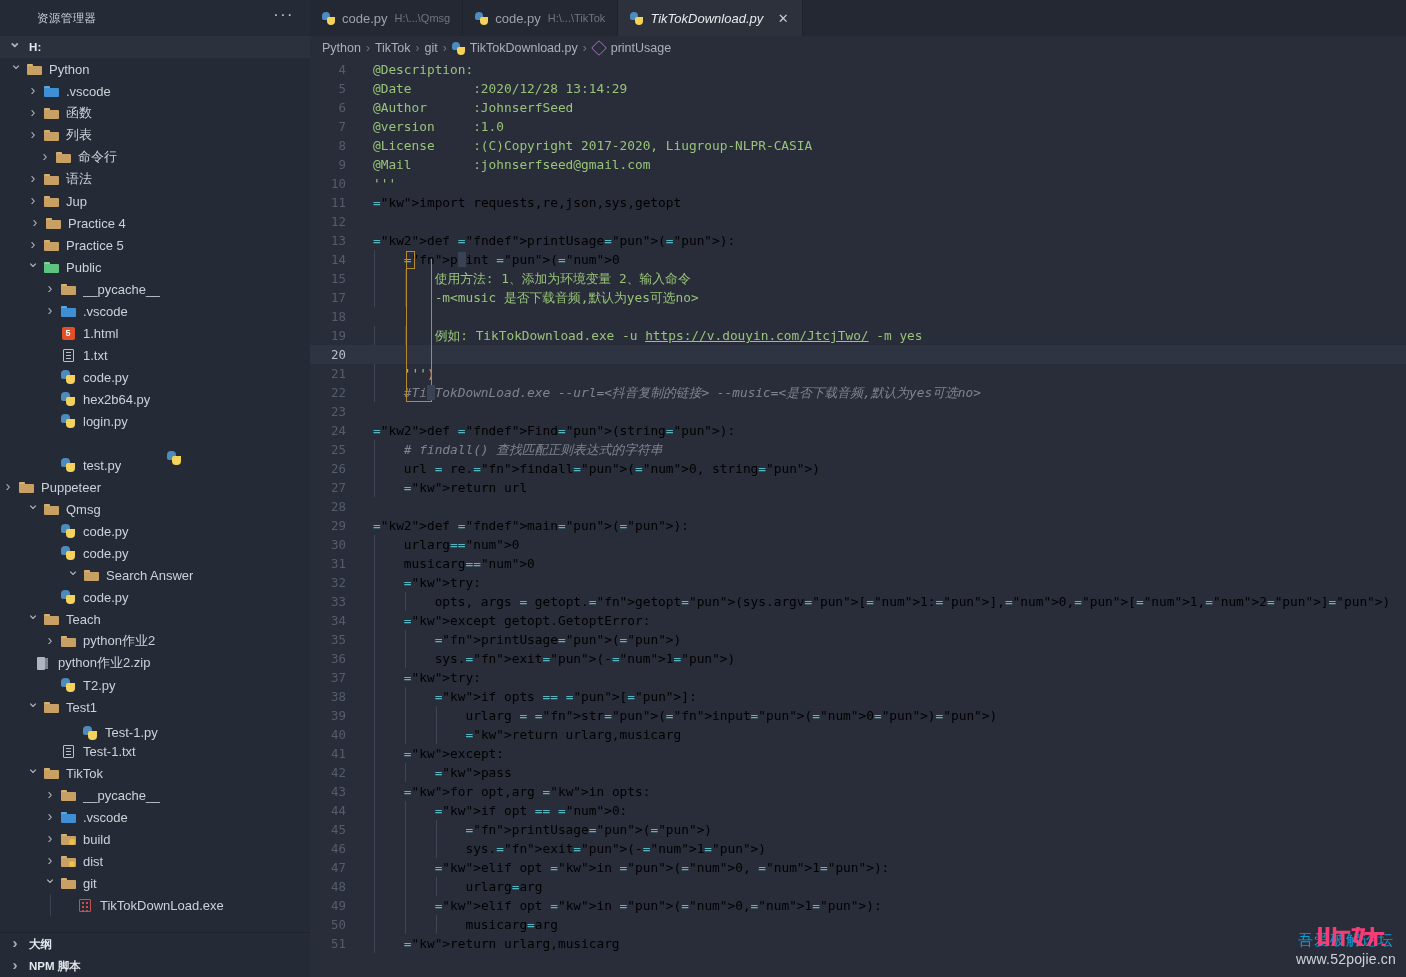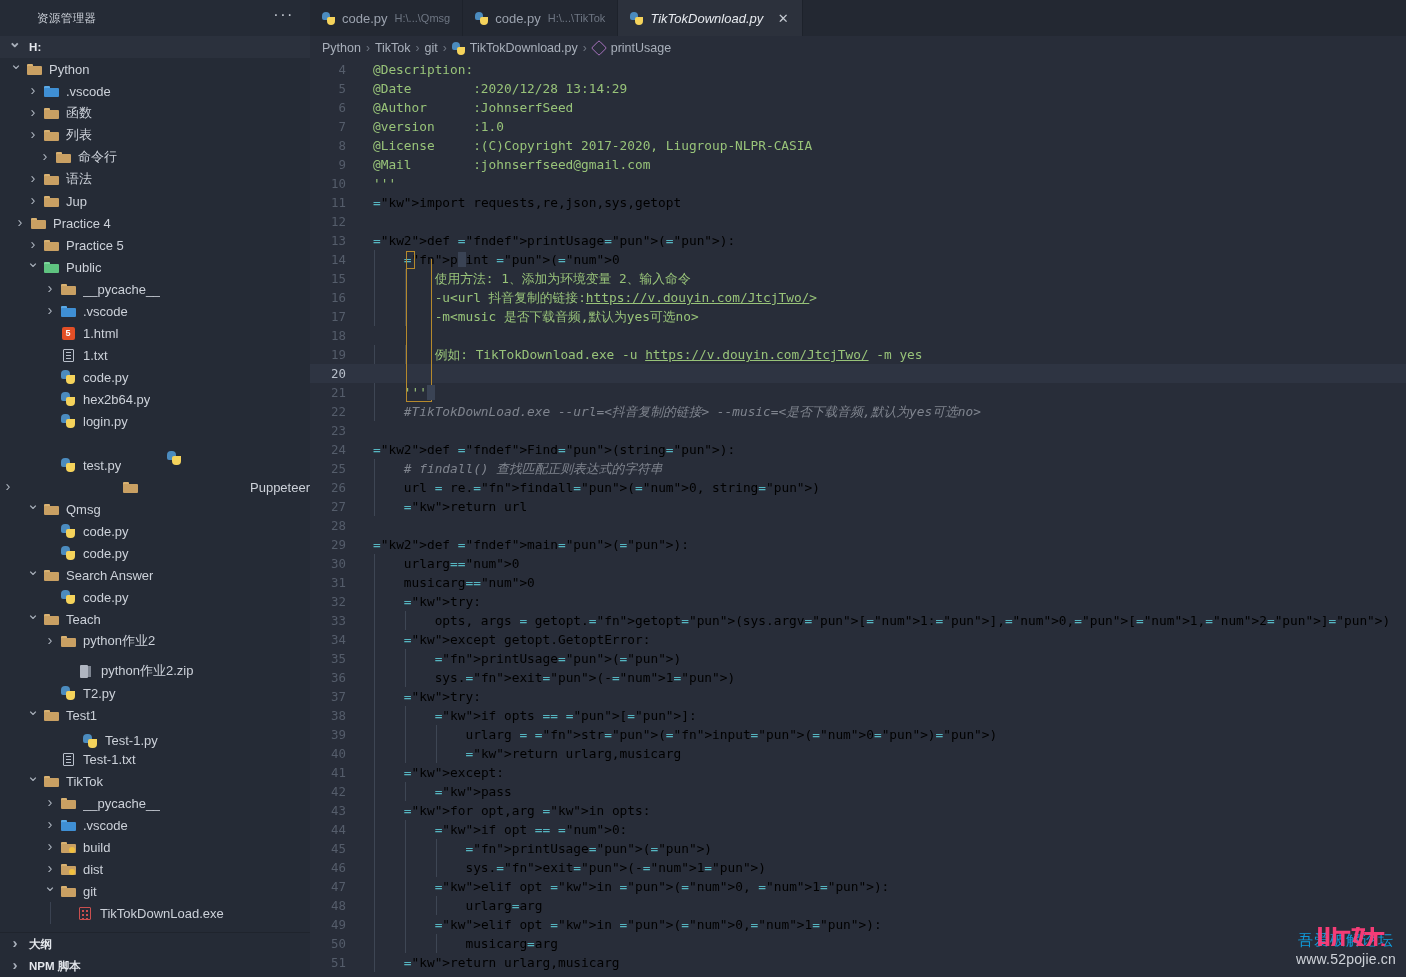--- a/index.html
+++ b/index.html
@@ -236,21 +236,21 @@
             </span>
             <span class="lbl">语法</span>
           </div>
           <div class="trow" style="padding-left: 25px;">
             <span class="chev right"></span>
             <span class="ic">
               <span class="folder"></span>
             </span>
             <span class="lbl">Jup</span>
           </div>
-          <div class="trow" style="padding-left: 12px;">
+          <div class="trow" style="padding-left: 27px;">
             <span class="chev right"></span>
             <span class="ic">
               <span class="folder"></span>
             </span>
             <span class="lbl">Practice 4</span>
           </div>
           <div class="trow" style="padding-left: 25px;">
             <span class="chev right"></span>
             <span class="ic">
               <span class="folder"></span>
@@ -320,21 +320,21 @@
             </span>
             <span class="lbl">RSAJS.py</span>
           </div>
           <div class="trow" style="padding-left: 42px;">
             <span class="chev blank"></span>
             <span class="ic">
               <span class="pyic"></span>
             </span>
             <span class="lbl">test.py</span>
           </div>
-          <div class="trow" style=" justify-content: space-between;">
+          <div class="trow" style="">
             <span class="chev right"></span>
             <span class="ic">
               <span class="folder"></span>
             </span>
             <span class="lbl">Puppeteer</span>
           </div>
           <div class="trow" style="padding-left: 25px;">
             <span class="chev down"></span>
             <span class="ic">
               <span class="folder"></span>
@@ -348,21 +348,21 @@
             </span>
             <span class="lbl">code.py</span>
           </div>
           <div class="trow" style="padding-left: 42px;">
             <span class="chev blank"></span>
             <span class="ic">
               <span class="pyic"></span>
             </span>
             <span class="lbl">code.py</span>
           </div>
-          <div class="trow" style="padding-left: 25px;">
+          <div class="trow" style="padding-left: 25px; margin-left: 40px;">
             <span class="chev down"></span>
             <span class="ic">
               <span class="folder"></span>
             </span>
             <span class="lbl">Search Answer</span>
           </div>
           <div class="trow" style="padding-left: 42px;">
             <span class="chev blank"></span>
             <span class="ic">
               <span class="pyic"></span>
@@ -376,21 +376,21 @@
             </span>
             <span class="lbl">Teach</span>
           </div>
           <div class="trow" style="padding-left: 42px;">
             <span class="chev right"></span>
             <span class="ic">
               <span class="folder"></span>
             </span>
             <span class="lbl">python作业2</span>
           </div>
-          <div class="trow" style="padding-left: 60px; margin-top: 8px;">
+          <div class="trow" style="padding-left: 17px;">
             <span class="chev blank"></span>
             <span class="ic">
               <span class="zipic"></span>
             </span>
             <span class="lbl">python作业2.zip</span>
           </div>
           <div class="trow" style="padding-left: 42px;">
             <span class="chev blank"></span>
             <span class="ic">
               <span class="pyic"></span>
@@ -523,21 +523,20 @@
             <div class="line"><div class="gut">6</div><div class="code"><span class="doc">@Author      :JohnserfSeed</span></div></div>
             <div class="line"><div class="gut">7</div><div class="code"><span class="doc">@version     :1.0</span></div></div>
             <div class="line"><div class="gut">8</div><div class="code"><span class="doc">@License     :(C)Copyright 2017-2020, Liugroup-NLPR-CASIA</span></div></div>
             <div class="line"><div class="gut">9</div><div class="code"><span class="doc">@Mail        :johnserfseed@gmail.com</span></div></div>
             <div class="line"><div class="gut">10</div><div class="code"><span class="doc">'''</span></div></div>
             <div class="line"><div class="gut">11</div><div class="code"><span class<span="" class="op">=</span>"kw"&gt;import requests,re,json,sys,getopt</div></div>
             <div class="line"><div class="gut">12</div><div class="code"></div></div>
             <div class="line"><div class="gut">13</div><div class="code"><span class<span="" class="op">=</span>"kw2"&gt;def <span class<span="" class="op">=</span>"fndef"&gt;printUsage<span class<span="" class="op">=</span>"pun"&gt;(<span class<span="" class="op">=</span>"pun"&gt;):</div></div>
             <div class="line"><div class="gut">14</div><div class="code">    <span class<span="" class="op">=</span>"fn"&gt;print <span class<span="" class="op">=</span>"pun"&gt;(<span class<span="" class="op">=</span>"num"&gt;0<span class="vbar" style="left: 16px;"></span></div></div>
             <div class="line"><div class="gut">15</div><div class="code">        <span class="doc">使用方法: 1、添加为环境变量 2、输入命令</span><span class="vbar" style="left: 16px;"></span><span class="vbar" style="left: 46.8px;"></span></div></div>
-            <div class="line"><div class="gut">16</div><div class="code">        <span class="doc">-u&lt;url 抖音复制的链接:<span class="lnk">https://v.douyin.com/JtcjTwo/</span>&gt;</span><span class="vbar" style="left: 16px;"></span><span class="vbar" style="left: 46.8px;"></span></div></div>
             <div class="line"><div class="gut">17</div><div class="code">        <span class="doc">-m&lt;music 是否下载音频,默认为yes可选no&gt;</span><span class="vbar" style="left: 16px;"></span><span class="vbar" style="left: 46.8px;"></span></div></div>
             <div class="line"><div class="gut">18</div><div class="code"><span class="doc"></span></div></div>
             <div class="line"><div class="gut">19</div><div class="code">        <span class="doc">例如: TikTokDownload.exe -u <span class="lnk">https://v.douyin.com/JtcjTwo/</span> -m yes</span><span class="vbar" style="left: 16px;"></span><span class="vbar" style="left: 46.8px;"></span></div></div>
             <div class="line cur"><div class="gut">20</div><div class="code"><span class="doc"></span></div></div>
             <div class="line"><div class="gut">21</div><div class="code">    <span class="doc">'''</span><span class="pun">)</span><span class="vbar" style="left: 16px;"></span></div></div>
             <div class="line"><div class="gut">22</div><div class="code">    <span class="cmt">#TikTokDownLoad.exe --url=&lt;抖音复制的链接&gt; --music=&lt;是否下载音频,默认为yes可选no&gt;</span><span class="vbar" style="left: 16px;"></span></div></div>
             <div class="line"><div class="gut">23</div><div class="code"></div></div>
             <div class="line"><div class="gut">24</div><div class="code"><span class<span="" class="op">=</span>"kw2"&gt;def <span class<span="" class="op">=</span>"fndef"&gt;Find<span class<span="" class="op">=</span>"pun"&gt;(string<span class<span="" class="op">=</span>"pun"&gt;):</div></div>
             <div class="line"><div class="gut">25</div><div class="code">    <span class="cmt"># findall() 查找匹配正则表达式的字符串</span><span class="vbar" style="left: 16px;"></span></div></div>
             <div class="line"><div class="gut">26</div><div class="code">    url <span class="op">=</span> re.<span class<span="" class="op">=</span>"fn"&gt;findall<span class<span="" class="op">=</span>"pun"&gt;(<span class<span="" class="op">=</span>"num"&gt;0, string<span class<span="" class="op">=</span>"pun"&gt;)<span class="vbar" style="left: 16px;"></span></div></div>

